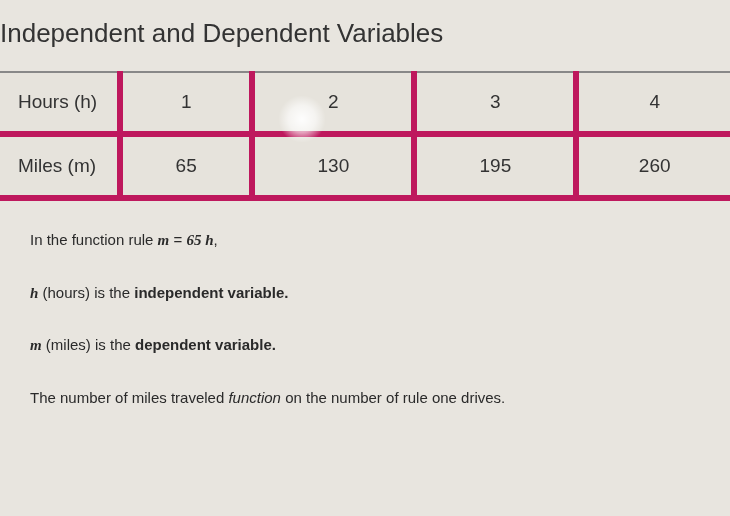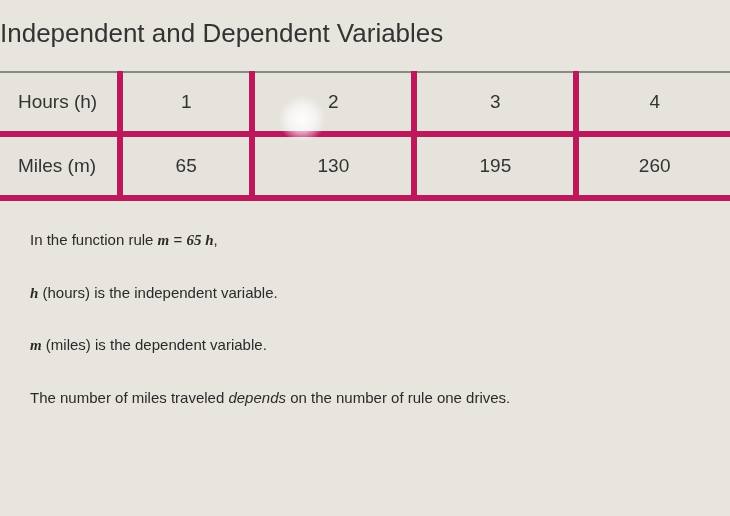--- a/index.html
+++ b/index.html
@@ -60,21 +60,21 @@
     }
     .content p {
       margin-bottom: 30px;
     }
     .italic {
       font-style: italic;
       font-family: Georgia, 'Times New Roman', serif;
       font-weight: bold;
     }
     .bold {
-      font-weight: normal;
+      font-weight: bold;
     }
     .ital-only {
       font-style: italic;
     }
     .flash {
       position: absolute;
       left: 278px;
       top: 95px;
       width: 48px;
       height: 48px;
@@ -111,17 +111,17 @@
   <p>
     <span>In the function rule </span><span class="italic">m</span><span> = </span><span class="italic">65 h</span><span>,</span>
   </p>
   <p>
     <span class="italic">h</span><span> (hours) is the </span><span class="bold">independent variable.</span>
   </p>
   <p>
     <span class="italic">m</span><span> (miles) is the </span><span class="bold">dependent variable.</span>
   </p>
   <p>
-    <span>The number of miles traveled </span><span class="ital-only">depends</span><span> on the number of rule one drives.</span>
+    <span>The number of miles traveled </span><span class="ital-only">function</span><span> on the number of rule one drives.</span>
   </p>
 </div>
 
 <div class="flash"></div>
 
 </body></html>

